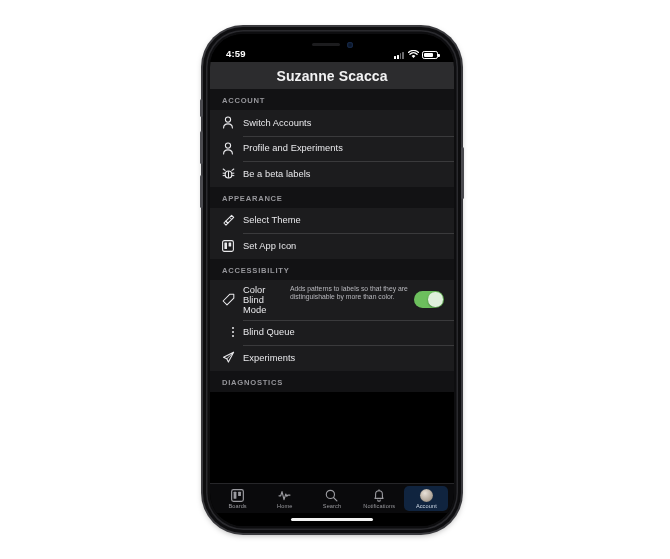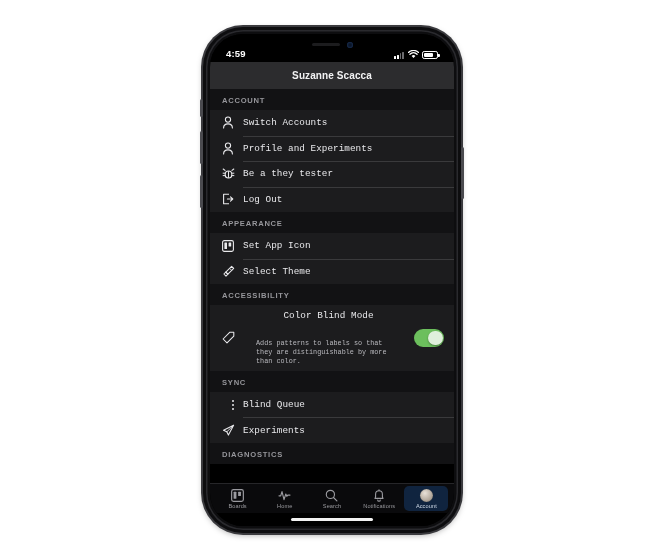--- a/index.html
+++ b/index.html
@@ -64,41 +64,41 @@
              position: relative; padding: 1px; }
   .battery::after { content:""; position:absolute; right:-2.6px; top:2.2px;
              width:1.6px; height:3.2px; background:#fff; border-radius:0 1px 1px 0; }
   .battery span { display:block; height:100%; width:78%; background:#fff; border-radius:1px; }
 
   
   .navbar {
     flex: 0 0 27px; background: #2c2c2e;
     display:flex; align-items:center; justify-content:center;
   }
-  .navbar .title { color:#f2f2f3; font-size: 10px; font-weight: bold; letter-spacing:.1px; }
+  .navbar .title { color:#f2f2f3; font-size: 14px; font-weight: bold; letter-spacing:.1px; }
 
   
   .list { flex: 1 1 auto; background:#000; overflow:hidden; }
   .sec-head {
     background:#121214; color:#96969b;
     font-size: 7.6px; font-weight: bold; letter-spacing: .75px;
     padding: 7px 0 5px 12px; text-transform: uppercase;
   }
   .row {
     background:#1c1c1e; display:flex; align-items:center;
-    min-height: 25.5px; padding: 0 10px 0 12px; position:relative;font-family:Liberation Mono, monospace;
+    min-height: 25.5px; padding: 0 10px 0 12px; position:relative;
   }
   .row + .row::before {
     content:""; position:absolute; left:33px; right:0; top:0; height:.5px; background:#3a3a3c;
   }
   .row .ico { width: 21px; flex:0 0 21px; display:flex; align-items:center; }
   .row .lbl { color:#e9e9ec; font-size: 9.3px; letter-spacing:.05px; }
   .row.tall { min-height: 38px; padding-top:5px; padding-bottom:5px; align-items:center; }
   .row.tall .ico { align-self:center; }
-  .txtwrap { flex:1 1 auto; display:flex; flex-direction:column; gap:18px;align-items:center; }
+  .txtwrap { flex:1 1 auto; display:flex; flex-direction:row; gap:7px; }
   .sub { color:#b8b8bd; font-size: 6.8px; line-height: 1.32; max-width: 145px; }
   .toggle {
     width: 30px; height: 17.5px; border-radius: 9px; background:#6cbf5d;
     position:relative; flex:0 0 30px; margin-left:auto;
   }
   .toggle .knob {
     position:absolute; right:1.5px; top:1.5px;
     width:14.5px; height:14.5px; border-radius:50%;
     background:#dff0dc; box-shadow:0 1px 2px rgba(0,0,0,.35);
   }
@@ -193,75 +193,65 @@
 
         <div class="row">
           <span class="ico">
             <svg width="13" height="12" viewBox="0 0 13 12">
               <path d="M3 2.4 1.2 1M10 2.4 11.8 1" stroke="#e9e9ec" stroke-width="1.1" stroke-linecap="round"></path>
               <rect x="3.2" y="3" width="6.6" height="7" rx="3.3" stroke="#e9e9ec" stroke-width="1.1" fill="none"></rect>
               <path d="M6.5 3.2v6.6" stroke="#e9e9ec" stroke-width="1"></path>
               <path d="M3.2 5.2H1.1M3.2 7.6H1.1M9.8 5.2h2.1M9.8 7.6h2.1" stroke="#e9e9ec" stroke-width="1" stroke-linecap="round"></path>
             </svg>
           </span>
-          <span class="lbl">Be a they tester</span>
-        </div>
-
-        <div class="row">
-          <span class="ico">
-            <svg width="12" height="12" viewBox="0 0 12 12">
-              <path d="M7 1.2H1.6v9.6H7" stroke="#e9e9ec" stroke-width="1.1" fill="none" stroke-linejoin="round"></path>
-              <path d="M5.4 6h5.3M8.5 3.9 10.8 6 8.5 8.1" stroke="#e9e9ec" stroke-width="1.1" fill="none" stroke-linecap="round" stroke-linejoin="round"></path>
-            </svg>
-          </span>
-          <span class="lbl">Log Out</span>
-        </div>
+          <span class="lbl">Be a beta labels</span>
+        </div>
+
 
         <div class="sec-head">APPEARANCE</div>
+
+        <div class="row">
+          <span class="ico">
+            <svg width="13" height="13" viewBox="0 0 13 13">
+              <path d="M9.6 1.3 11.7 3.4 5.9 9.2 3.8 7.1z" stroke="#e9e9ec" stroke-width="1.05" fill="none" stroke-linejoin="round"></path>
+              <path d="M3.8 7.1 5.9 9.2 4 11.1 1.9 9z" stroke="#e9e9ec" stroke-width="1.05" fill="none" stroke-linejoin="round"></path>
+              <path d="M7.6 3.3 9.7 5.4" stroke="#e9e9ec" stroke-width=".9"></path>
+            </svg>
+          </span>
+          <span class="lbl">Select Theme</span>
+        </div>
 
         <div class="row">
           <span class="ico">
             <svg width="12" height="12" viewBox="0 0 12 12">
               <rect x="0.6" y="0.6" width="10.8" height="10.8" rx="1.6" stroke="#e9e9ec" stroke-width="1.1" fill="none"></rect>
               <rect x="2.4" y="2.6" width="2.6" height="6.4" rx="0.5" fill="#e9e9ec"></rect>
               <rect x="6.6" y="2.6" width="2.6" height="3.8" rx="0.5" fill="#e9e9ec"></rect>
             </svg>
           </span>
           <span class="lbl">Set App Icon</span>
         </div>
 
-        <div class="row">
-          <span class="ico">
-            <svg width="13" height="13" viewBox="0 0 13 13">
-              <path d="M9.6 1.3 11.7 3.4 5.9 9.2 3.8 7.1z" stroke="#e9e9ec" stroke-width="1.05" fill="none" stroke-linejoin="round"></path>
-              <path d="M3.8 7.1 5.9 9.2 4 11.1 1.9 9z" stroke="#e9e9ec" stroke-width="1.05" fill="none" stroke-linejoin="round"></path>
-              <path d="M7.6 3.3 9.7 5.4" stroke="#e9e9ec" stroke-width=".9"></path>
-            </svg>
-          </span>
-          <span class="lbl">Select Theme</span>
-        </div>
-
         <div class="sec-head">ACCESSIBILITY</div>
 
         <div class="row tall">
           <span class="ico">
             <svg width="13" height="13" viewBox="0 0 13 13">
               <path d="M7.9 1.2h3.9v3.9L5 11.9 1.1 8z" stroke="#e9e9ec" stroke-width="1.05" fill="none" stroke-linejoin="round"></path>
             </svg>
           </span>
           <span class="txtwrap">
             <span class="lbl">Color Blind Mode</span>
             <span class="sub">Adds patterns to labels so that they are distinguishable by more than color.</span>
           </span>
           <span class="toggle">
             <span class="knob"></span>
           </span>
         </div>
 
-        <div class="sec-head">SYNC</div>
 
         <div class="row">
           <span class="ico">
             <span class="dots">
                 <i></i>
                 <i></i>
                 <i></i>
               </span>
           </span>
           <span class="lbl">Blind Queue</span>

